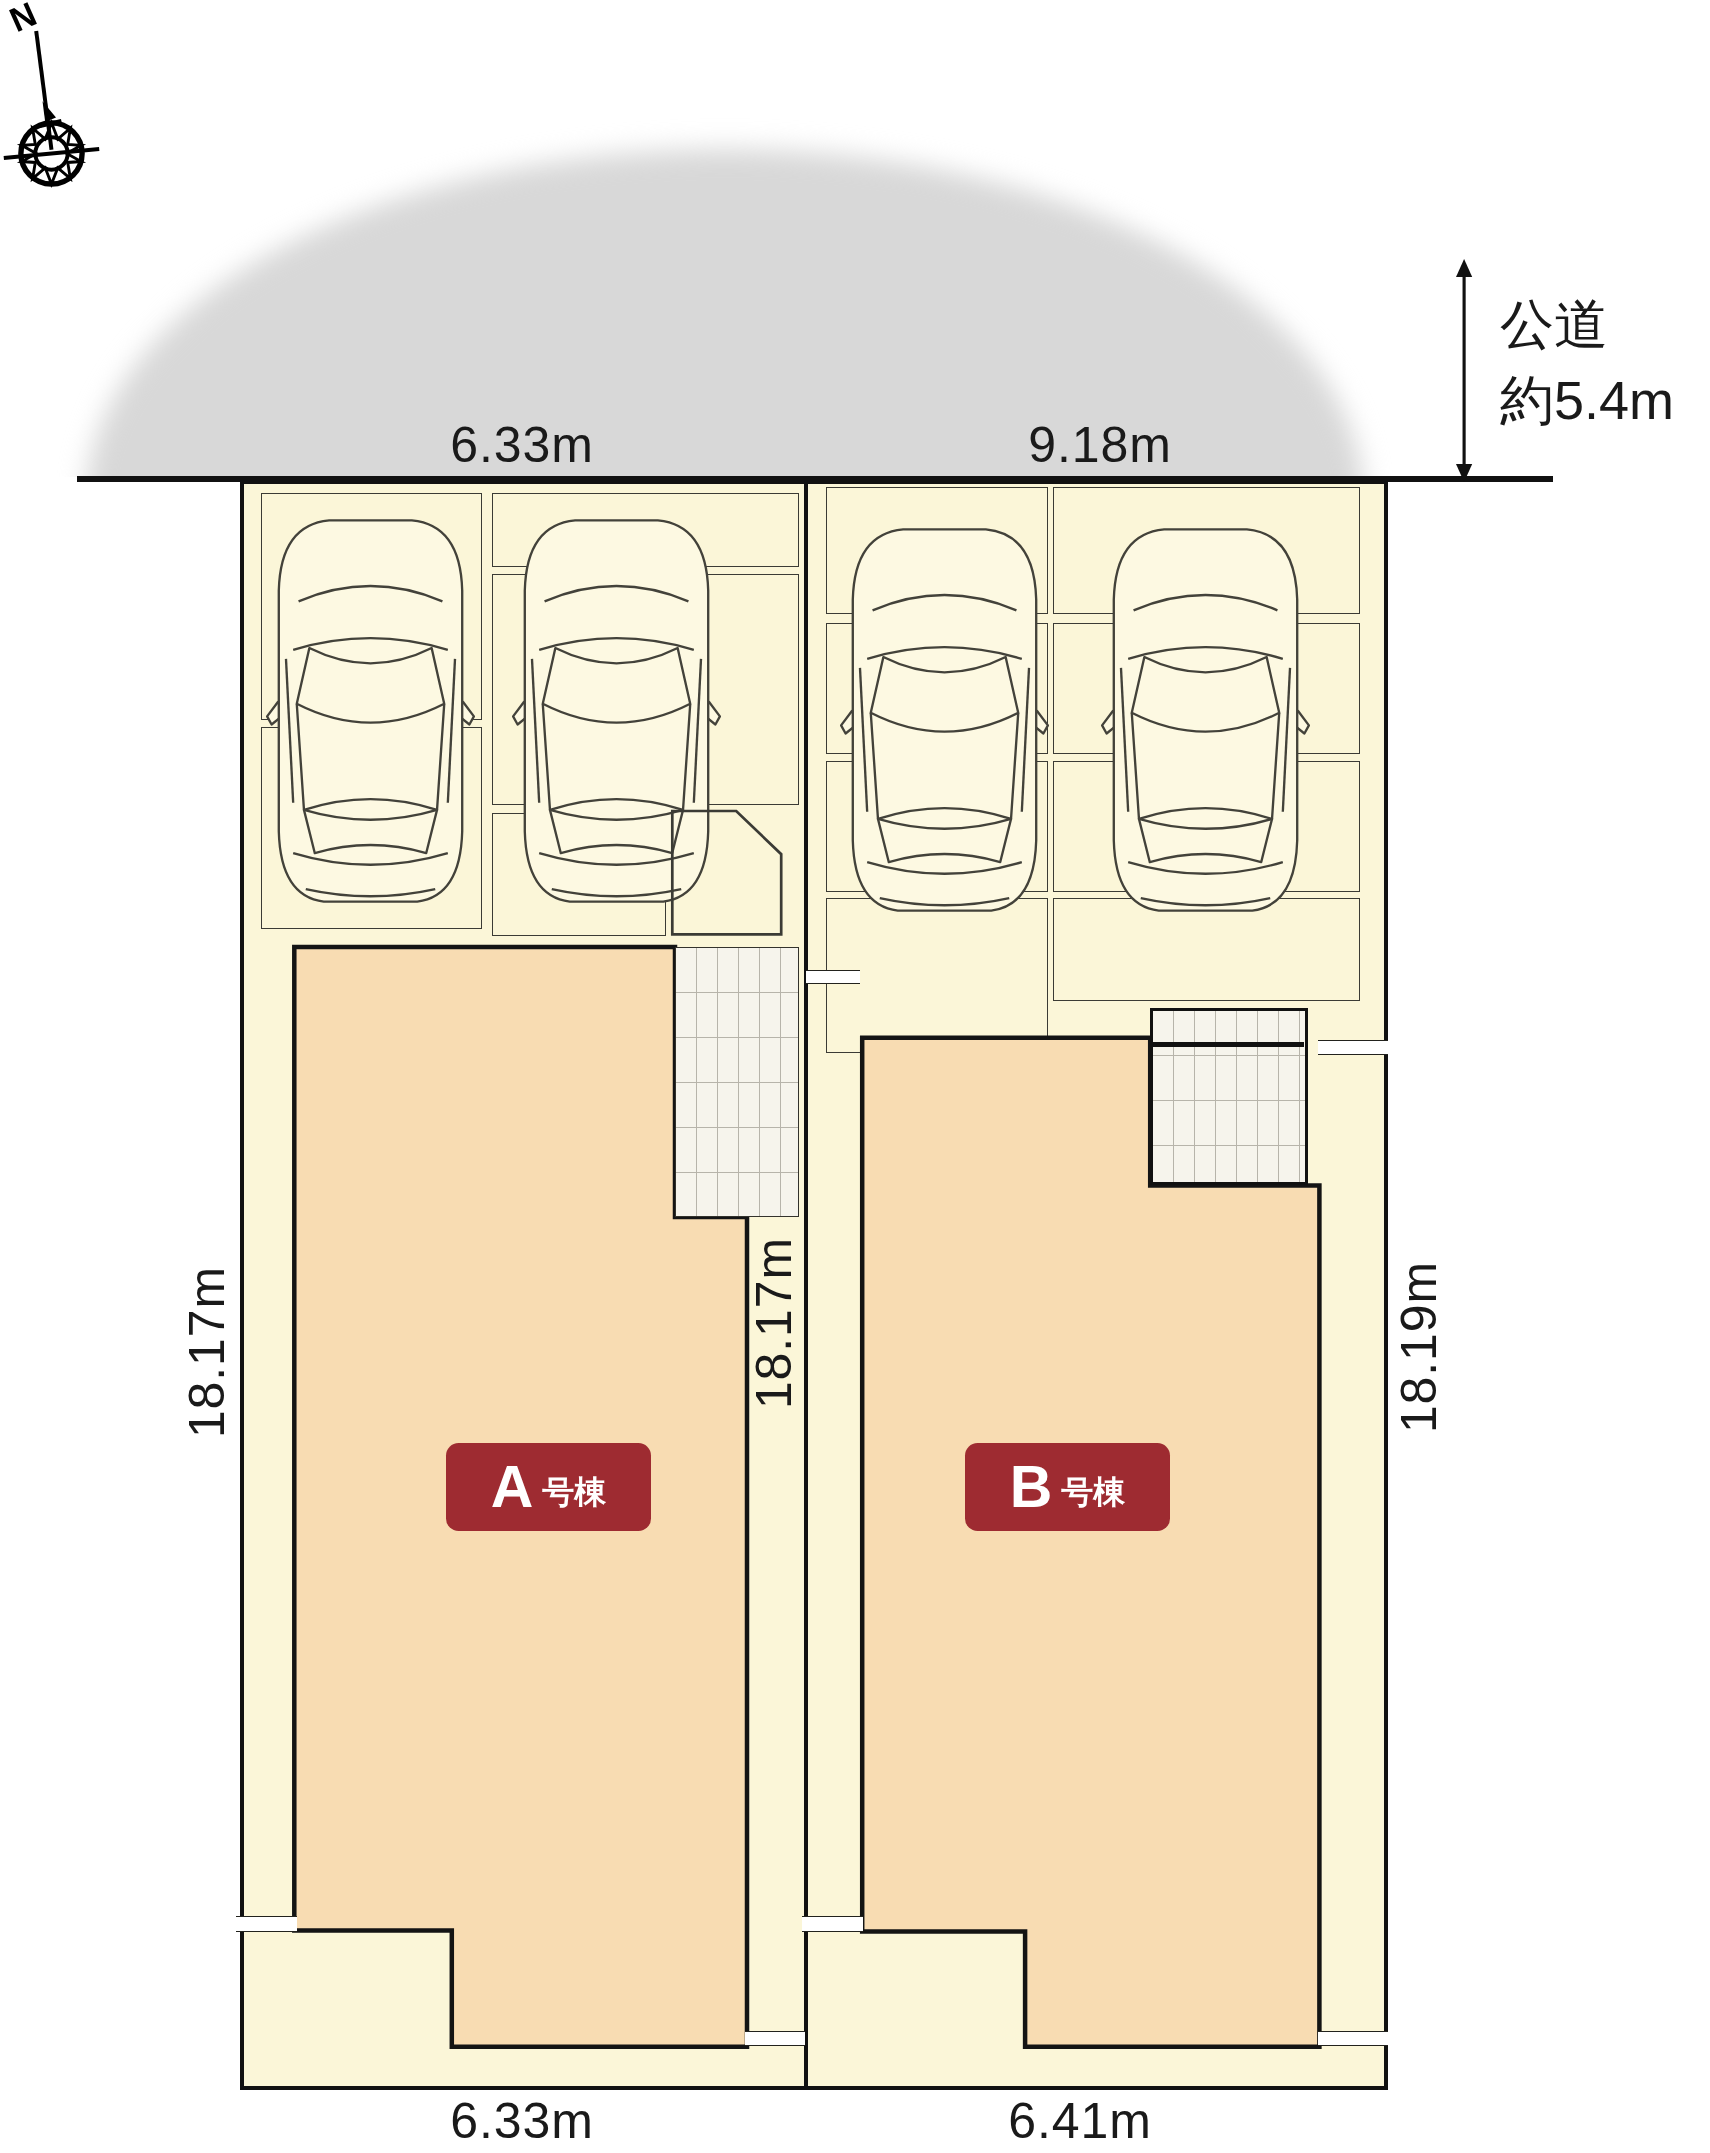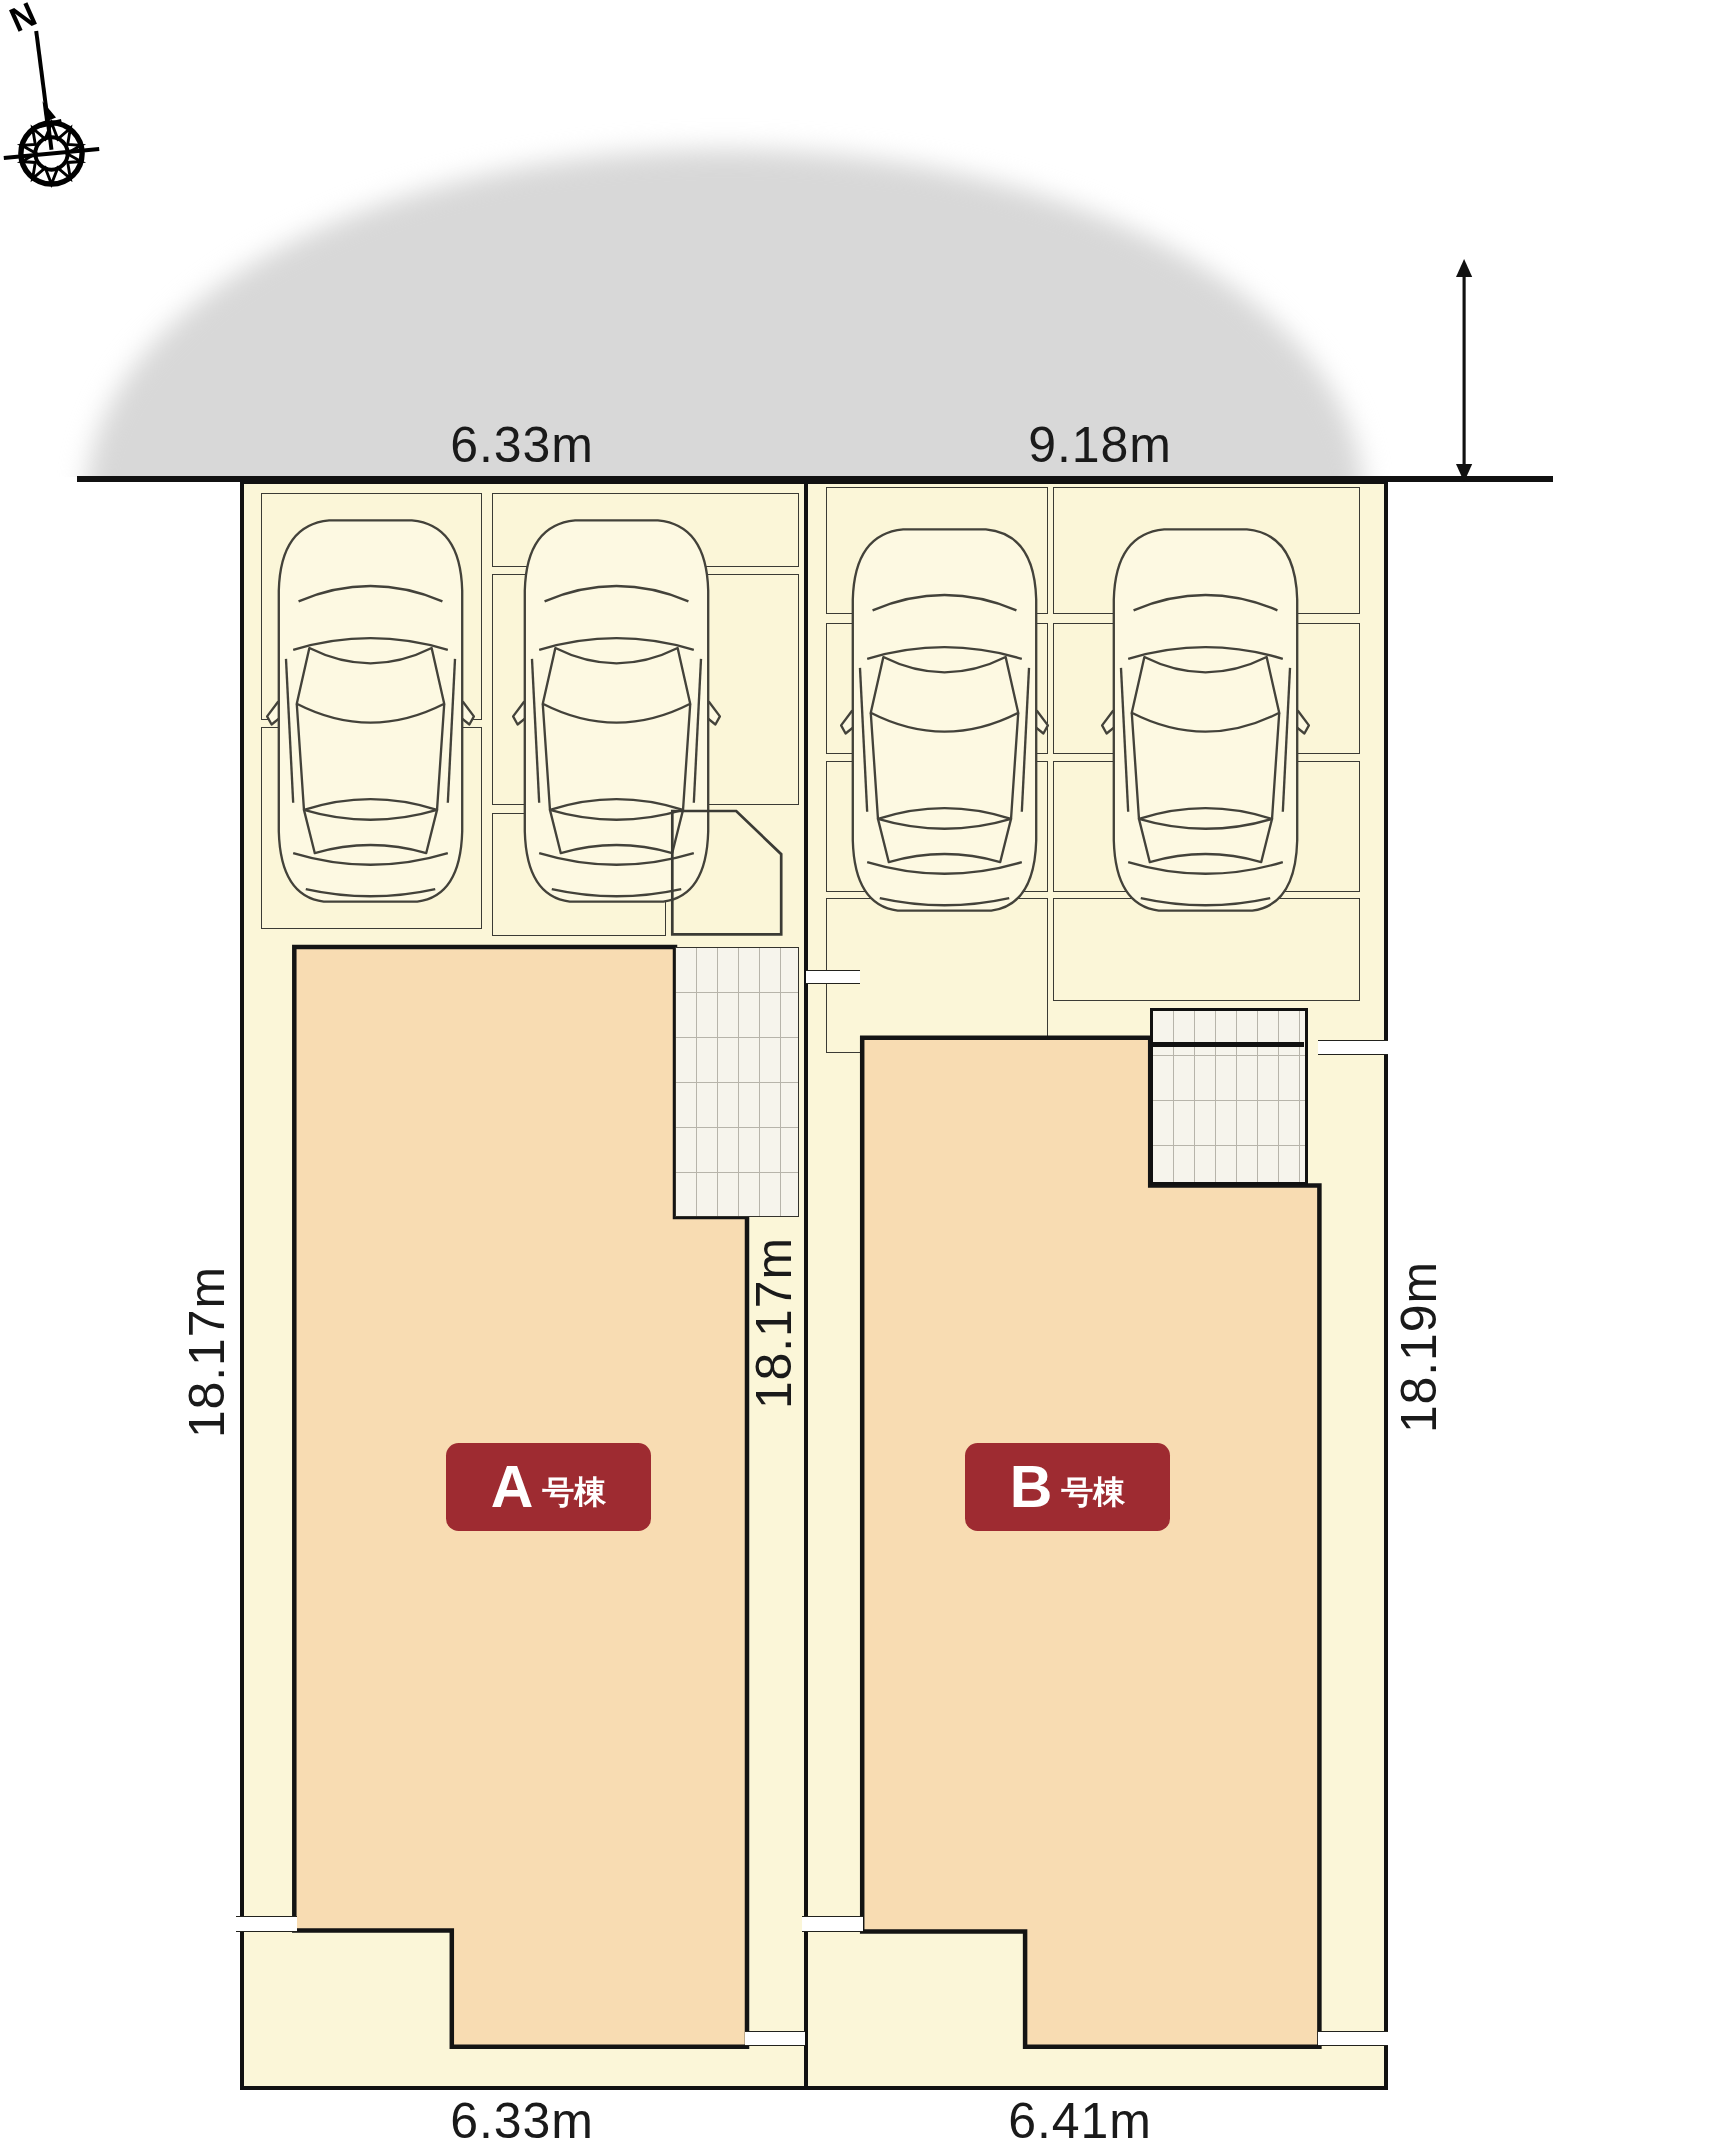--- a/index.html
+++ b/index.html
@@ -66,20 +66,24 @@
       <path d="M27.5,67 L31,76 L38,70 L36.5,79 L44,79.5 L36,84 L44,88.5 L36.5,89 L38,98 L31,92 L27.5,101 L24,92 L17,98 L18.5,89 L11,88.5 L19,84 L11,79.5 L18.5,79 L17,70 L24,76 Z" stroke-width="1.6"></path>
       <line x1="1" y1="86.5" x2="54" y2="81.5"></line>
     </g>
   </svg>
 
   <svg class="abs" id="road-arrow" width="36" height="223" viewBox="0 0 40 248">
     <line x1="19" y1="12" x2="19" y2="236" stroke="#111" stroke-width="3.5"></line>
     <polygon points="19,0 10,20 28,20" fill="#111"></polygon>
     <polygon points="19,248 10,228 28,228" fill="#111"></polygon>
   </svg>
+  <div class="abs" id="road-label">
+    <div>公道</div>
+    <div>約5.4m</div>
+  </div>
 
   <div class="abs dim dim-top" style="left:432px;">6.33m</div>
   <div class="abs dim dim-top" style="left:1010px;">9.18m</div>
 
   <div class="abs lot" id="lot-a"></div>
   <div class="abs lot" id="lot-b"></div>
 
   <div class="abs cell" style="left:261px;top:493px;width:221px;height:227px;"></div>
   <div class="abs cell" style="left:261px;top:727px;width:221px;height:202px;"></div>
   <div class="abs cell" style="left:492px;top:493px;width:307px;height:74px;"></div>

